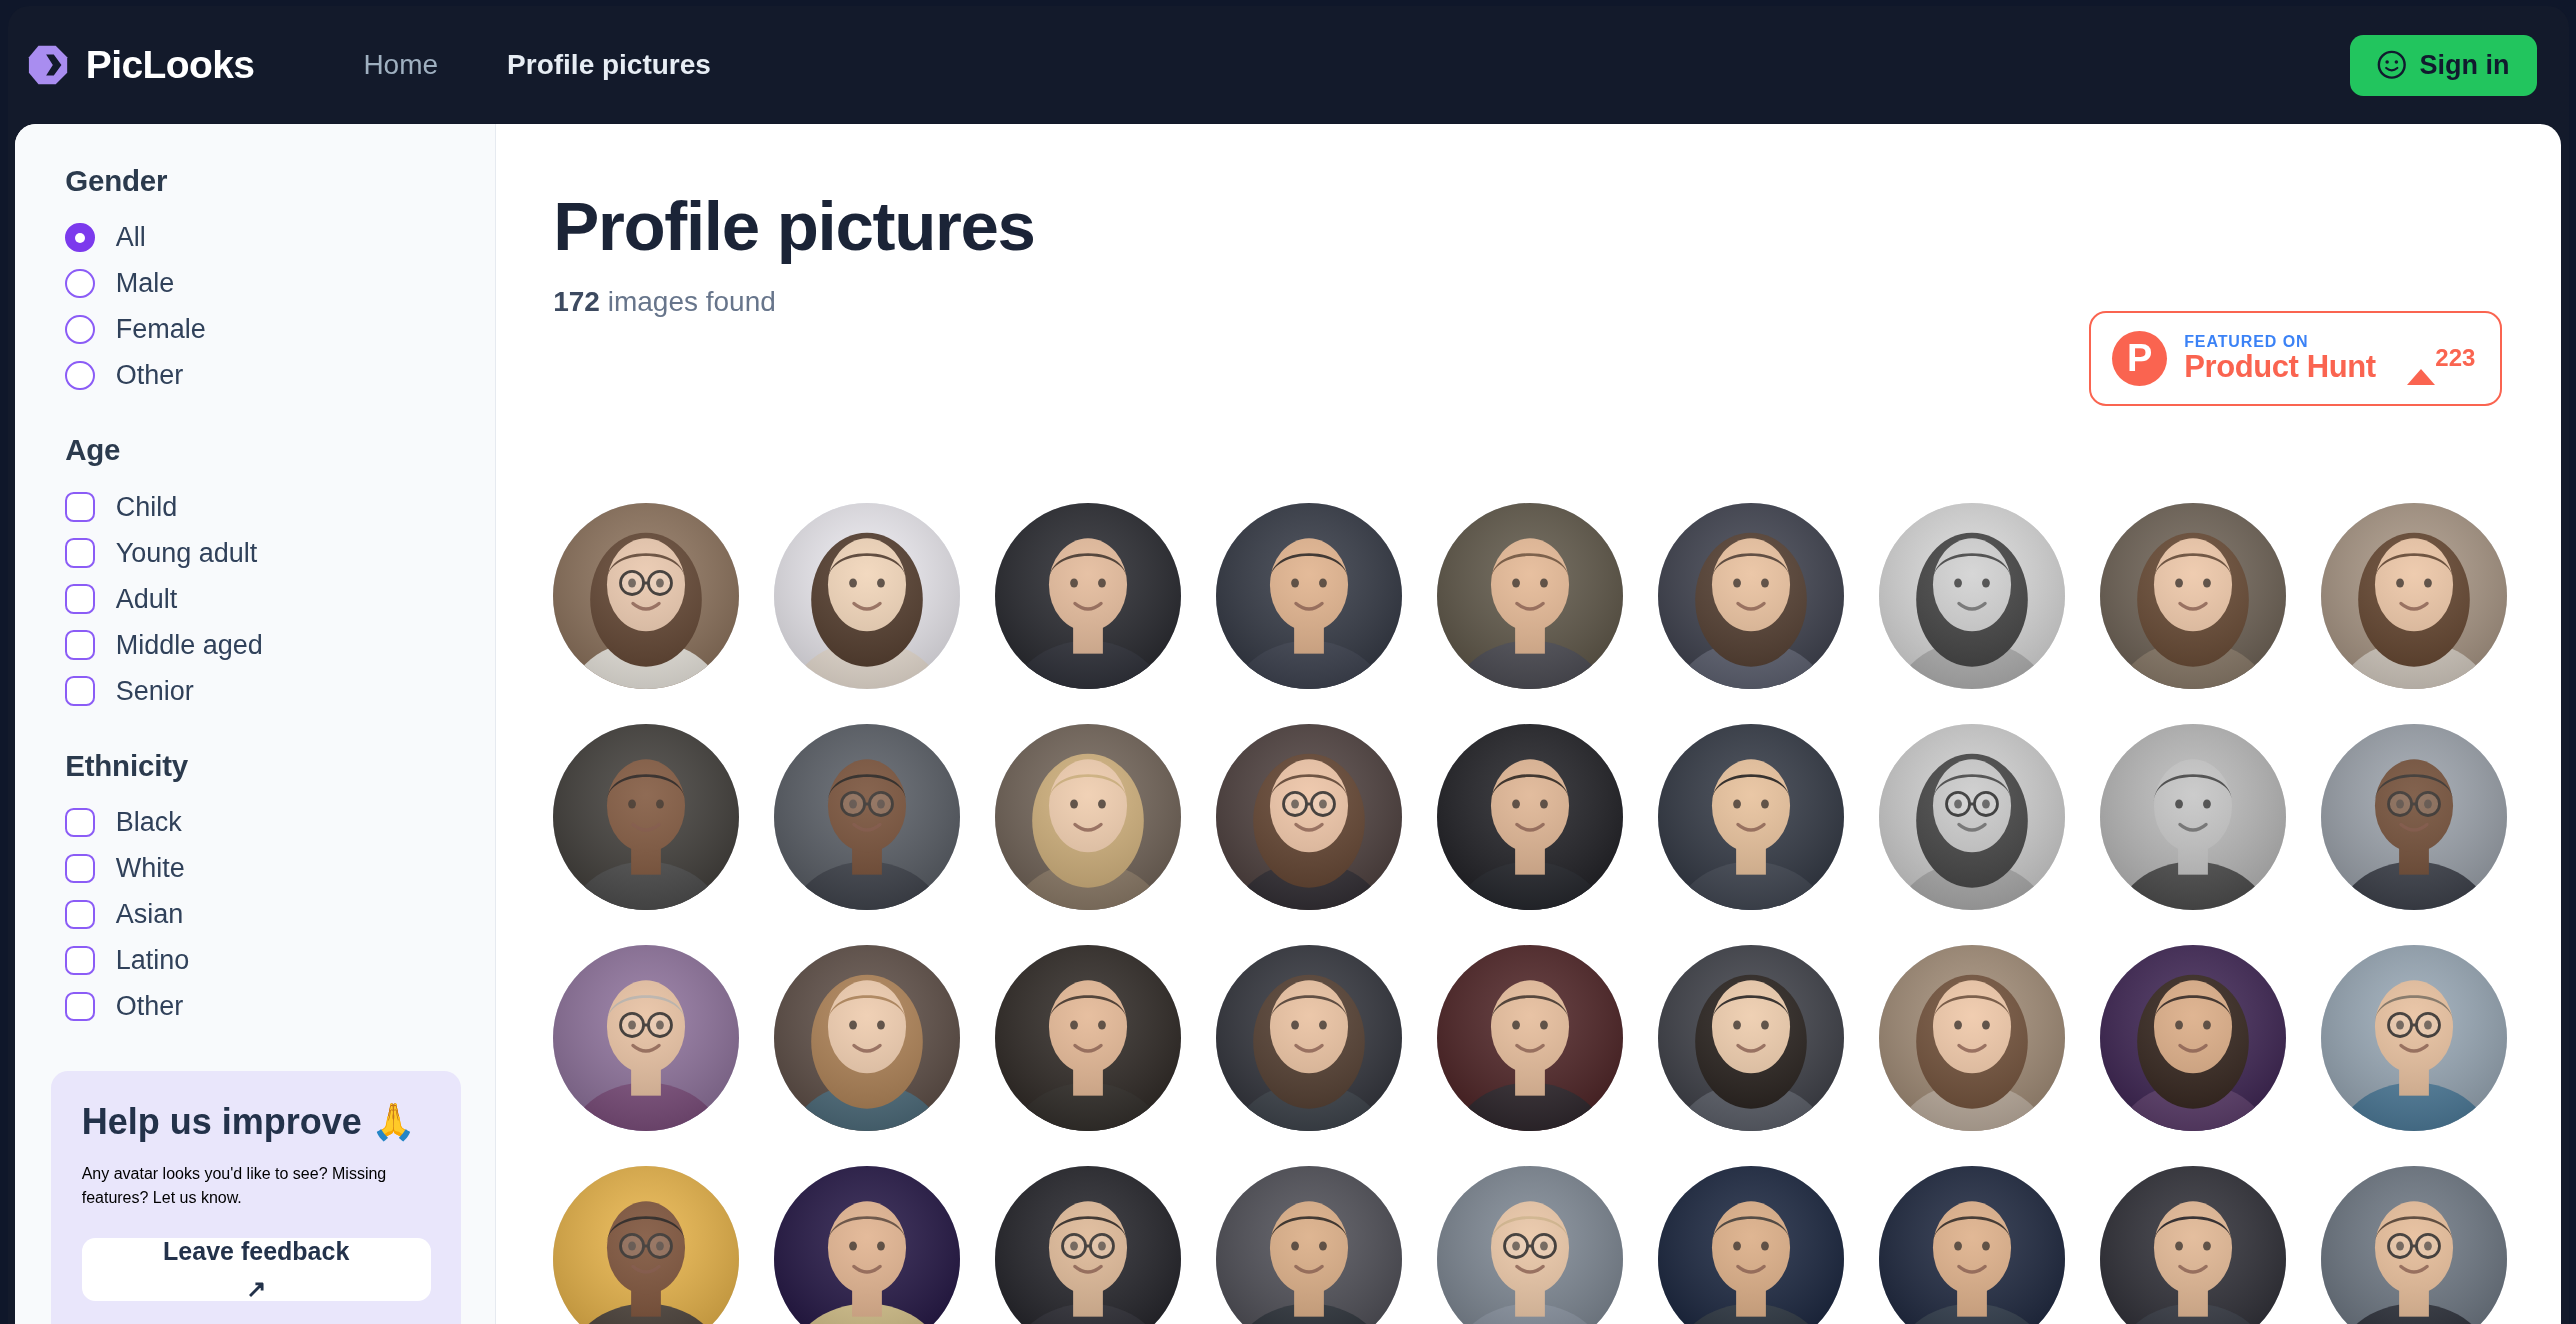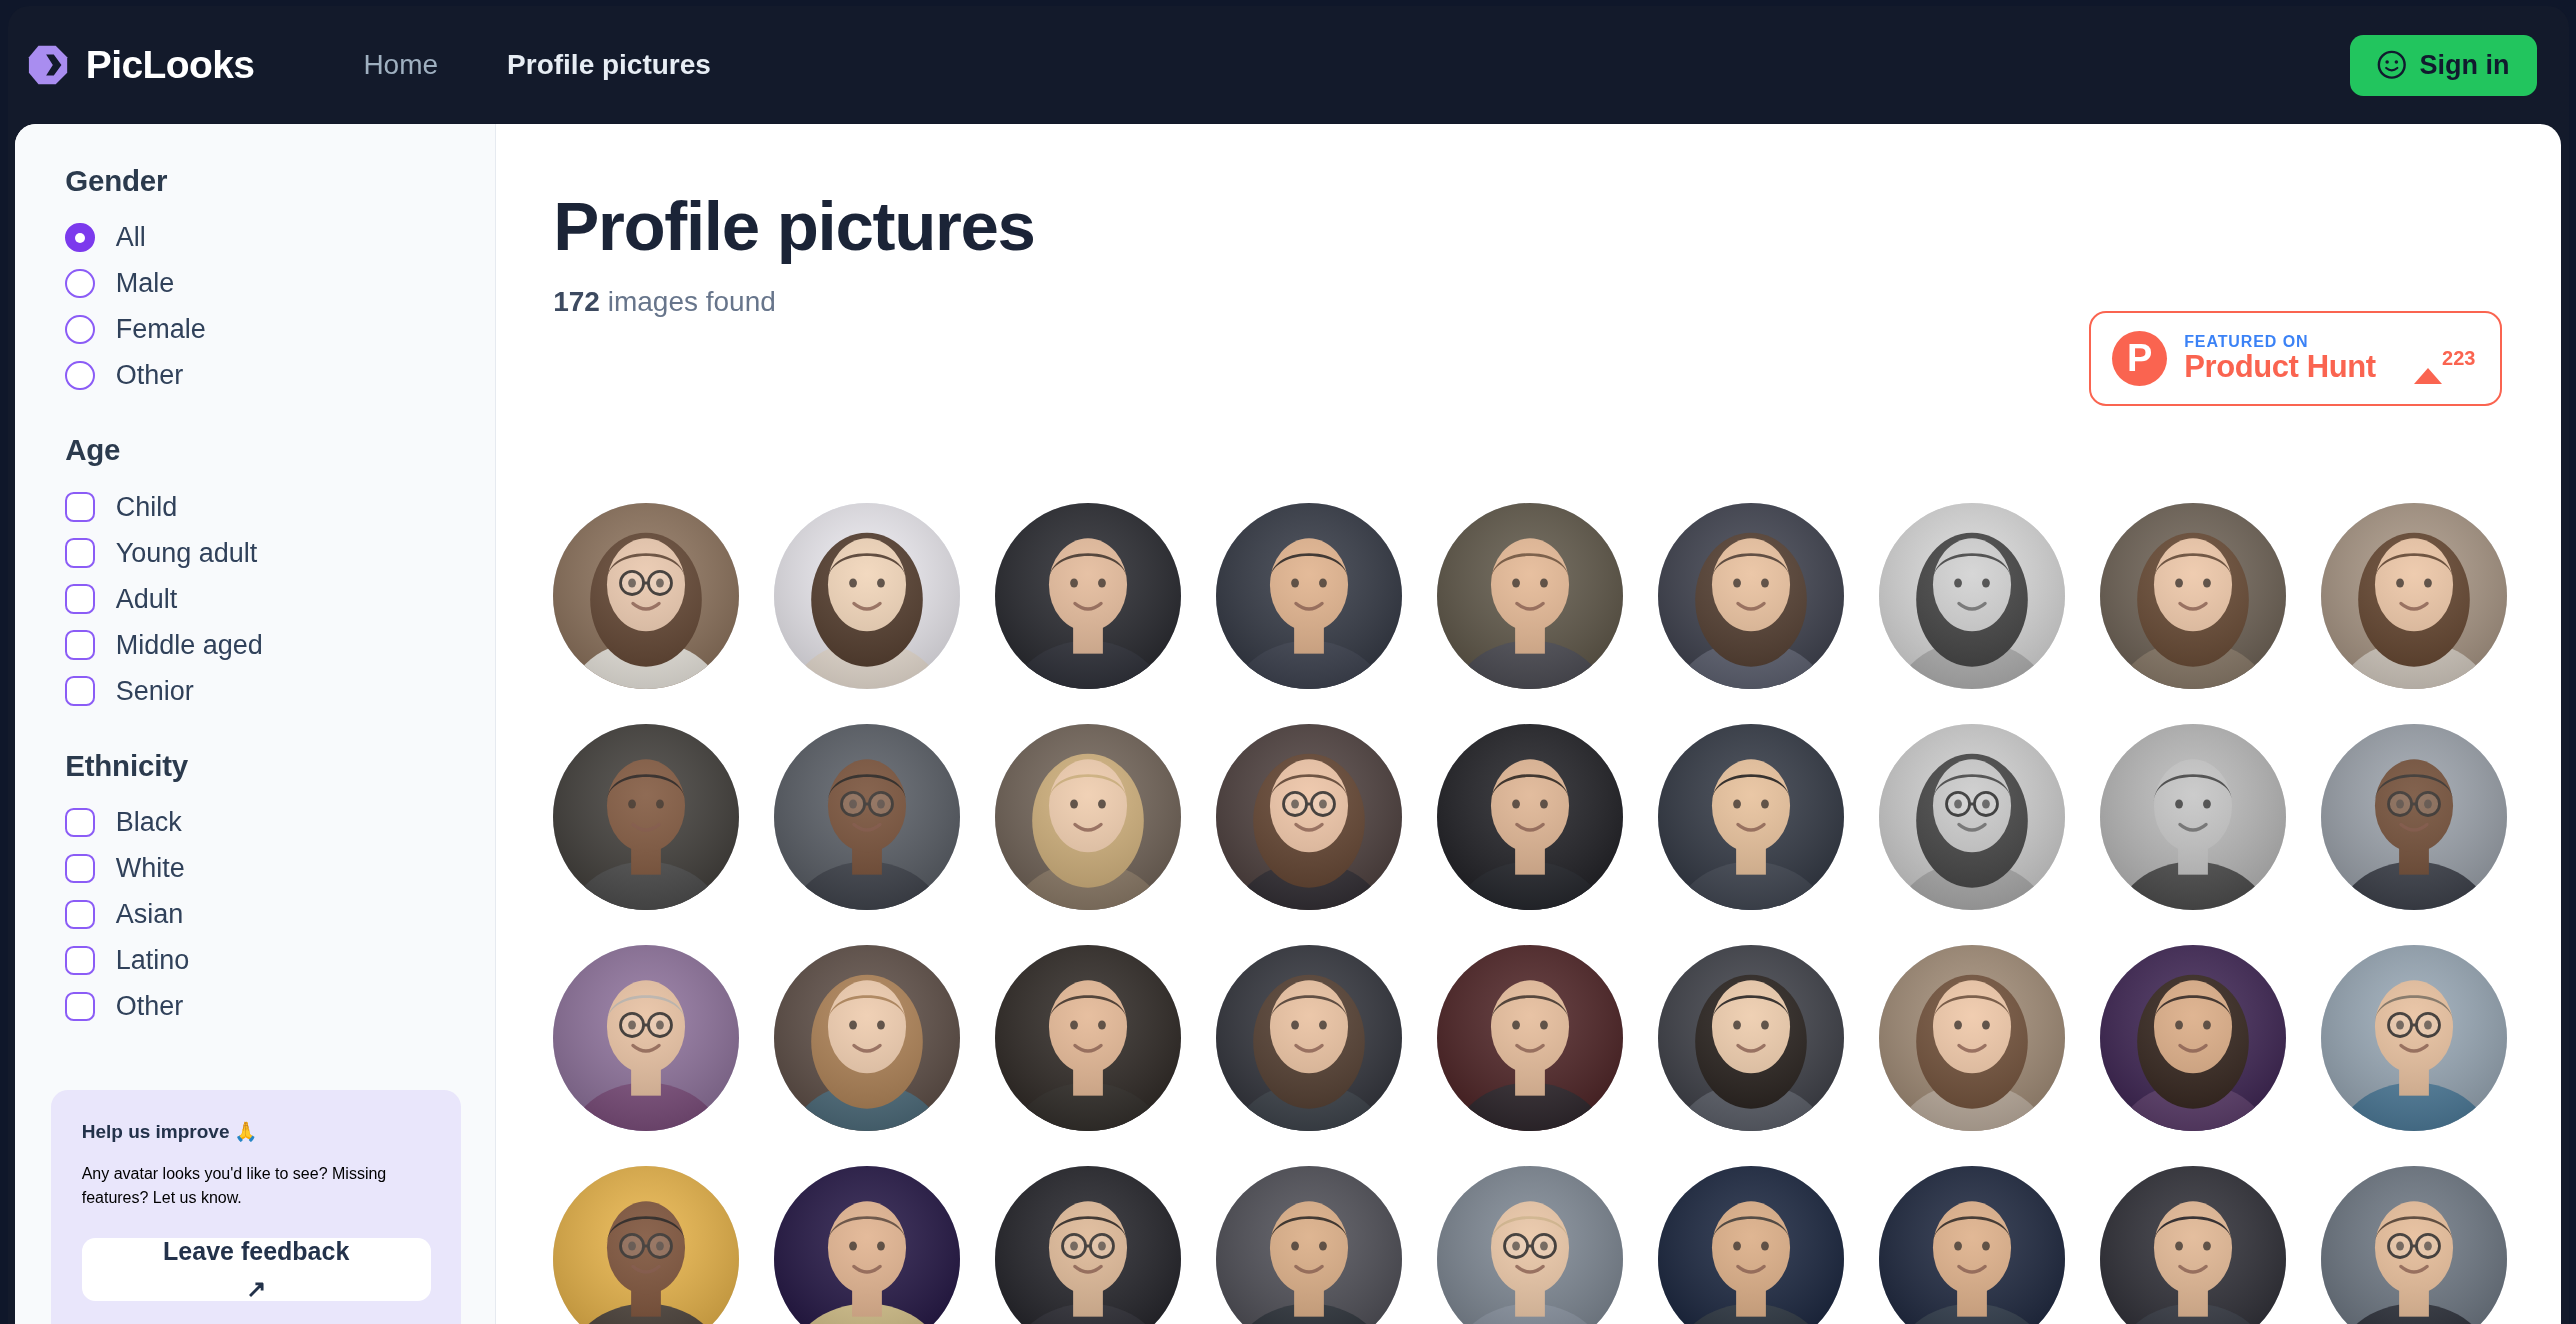--- a/index.html
+++ b/index.html
@@ -167,21 +167,21 @@
   
   .feedback {
     position: absolute;
     left: 36px; bottom: 0px;
     width: 410px;
     background: #e9e6fb;
     border-radius: 17px 17px 0 0;
     padding: 30.5px 30.5px 29px 30.5px;
   }
   .fb-title {
-    font-size: 19px;
+    font-size: 36px;
     font-weight: 700;
     color: #23324a;
     margin-bottom: 19px;
     white-space: nowrap;
   }
   .fb-text {
     font-size: 16px;
     color: #000000;
     line-height: 1.45;
     margin-bottom: 29px;
@@ -259,21 +259,21 @@
   }
   .ph-vote { text-align: center; padding-right: 3.8px; }
   .ph-caret {
     width: 0; height: 0;
     border-left: 14.3px solid transparent;
     border-right: 14.3px solid transparent;
     border-bottom: 16px solid #fa6450;
     margin: 0 auto 4.8px auto;
   }
   .ph-count {
-    font-size: 20px; font-weight: 700; color: #fa6450; line-height: 1;
+    font-size: 24px; font-weight: 700; color: #fa6450; line-height: 1;
   }
 
   
   .grid {
     position: absolute;
     left: 57px; top: 379px;
     width: 1962px;
     display: grid;
     grid-template-columns: repeat(9, 186px);
     column-gap: 35px;

